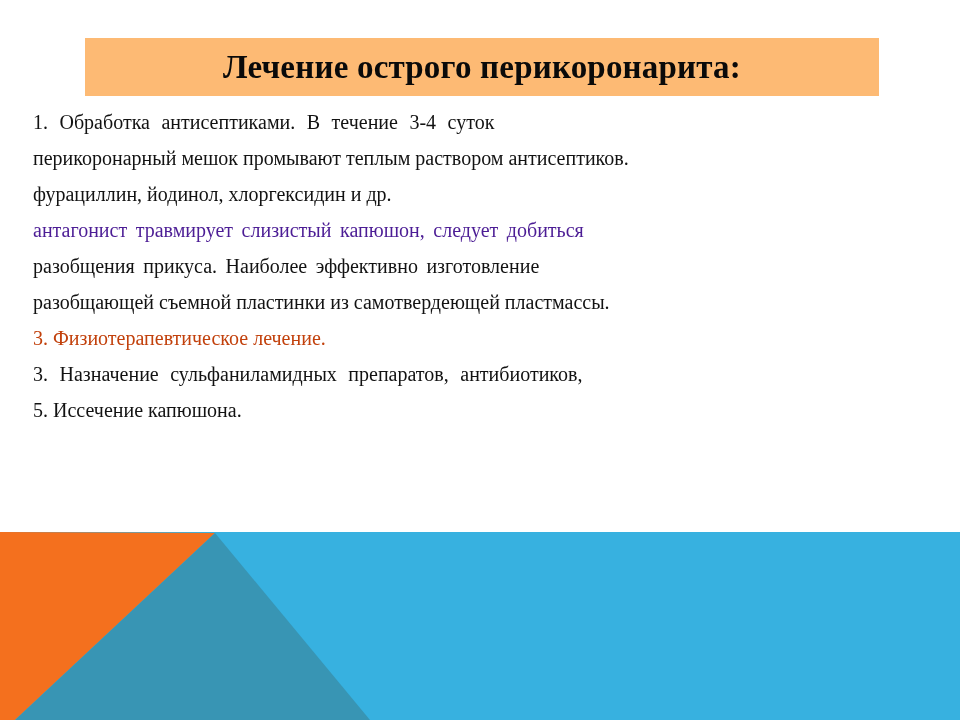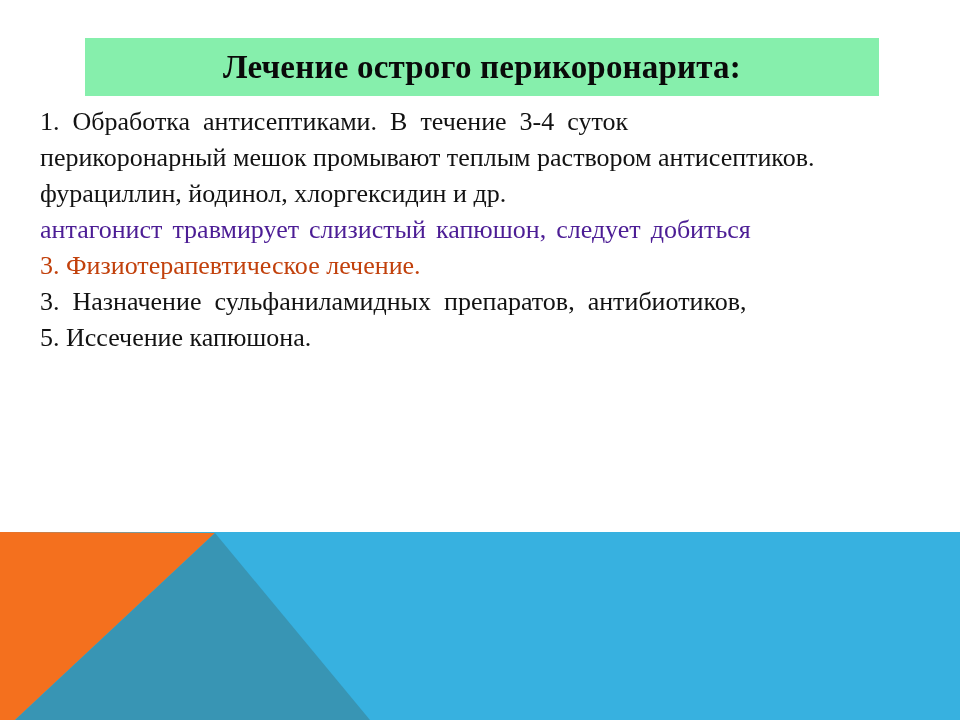--- a/index.html
+++ b/index.html
@@ -45,26 +45,25 @@
 
   
   .body-text {
     position: absolute;
     left: 33px;
     top: 104px;
     width: 900px;
   }
   .body-line {
     font-family: "Liberation Serif", "DejaVu Serif", serif;
-    font-size: 26px;
+    font-size: 20px;
     line-height: 36px;
     height: 36px;
     color: #121212;
     white-space: nowrap;
-    margin-left: 7px;
   }
   
   .ws-wide  { word-spacing: 6.5px; }
   .ws-mid   { word-spacing: 3.5px; }
   .ws-small { word-spacing: 1.2px; }
   .ws-none  { word-spacing: 0px; }
 
   
   .deco {
     position: absolute;
@@ -73,29 +72,31 @@
     width: 960px;
     height: 720px;
     pointer-events: none;
   }
 </style>
 </head>
 <body>
 
 <div class="slide">
 
-  <div class="title-banner" style="background: #86efac;">
+  <div class="title-banner" style="background: #fdba74;">
     <div class="title-text" style="color: rgb(10, 10, 10);">Лечение острого перикоронарита:</div>
   </div>
 
   <div class="body-text">
     <div class="body-line ws-wide" style="color: rgb(18, 18, 18);">1. Обработка антисептиками. В течение 3-4 суток</div>
     <div class="body-line ws-none" style="color: rgb(18, 18, 18);">перикоронарный мешок промывают теплым раствором антисептиков.</div>
     <div class="body-line ws-none" style="color: rgb(18, 18, 18);">фурациллин, йодинол, хлоргексидин и др.</div>
     <div class="body-line ws-mid" style="color: #4c1d95;">антагонист травмирует слизистый капюшон, следует добиться</div>
+    <div class="body-line ws-mid" style="color: rgb(18, 18, 18);">разобщения прикуса. Наиболее эффективно изготовление</div>
+    <div class="body-line ws-none" style="color: rgb(18, 18, 18);">разобщающей съемной пластинки из самотвердеющей пластмассы.</div>
     <div class="body-line ws-none" style="color: #c2410c;">3. Физиотерапевтическое лечение.</div>
     <div class="body-line ws-wide" style="color: rgb(18, 18, 18);">3. Назначение сульфаниламидных препаратов, антибиотиков,</div>
     <div class="body-line ws-none" style="color: rgb(18, 18, 18);">5.  Иссечение капюшона.</div>
   </div>
 
   <svg class="deco" viewBox="0 0 960 720" width="960" height="720">
 
     <rect id="deco-lightblue" x="0" y="532" width="960" height="188" fill="#37B1E0"></rect>
 
     <polygon id="deco-orange" points="0,532 215,533 15,720 0,720" fill="#F4701E"></polygon>

